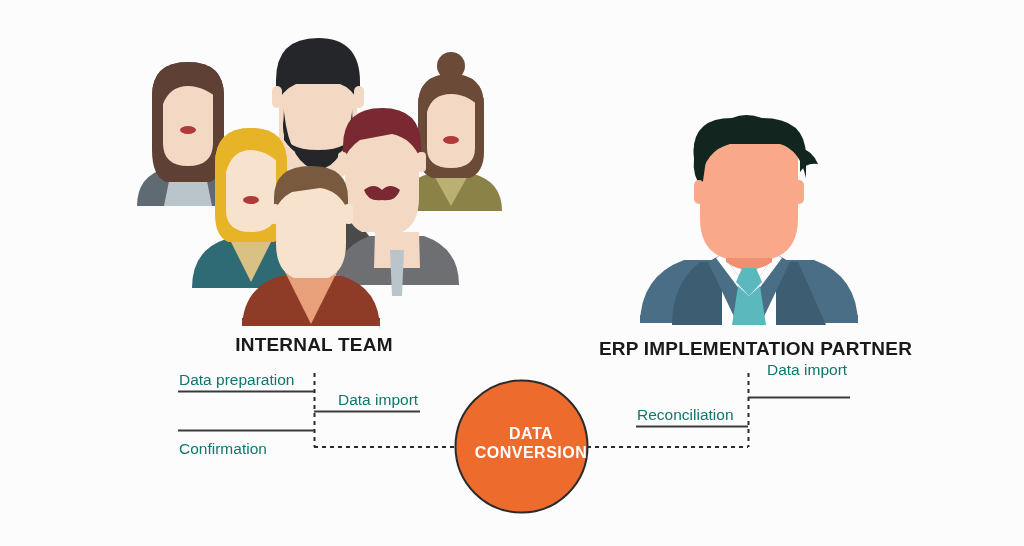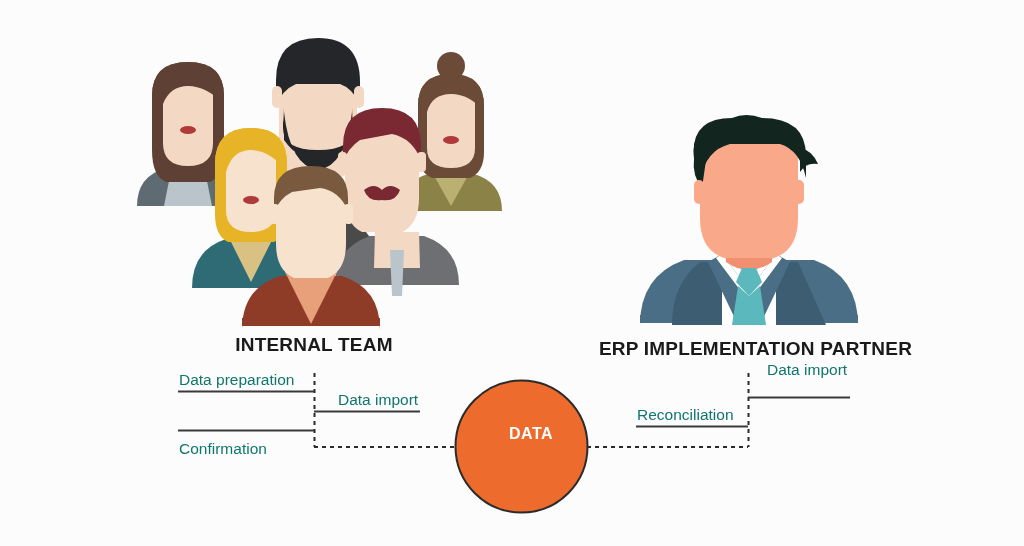--- a/index.html
+++ b/index.html
@@ -206,16 +206,17 @@
     <div class="step-label" id="lbl-confirmation">Confirmation</div>
 
     <div class="step-label" id="lbl-data-testing">Data import</div>
 
     <div class="step-label" id="lbl-reconciliation">Reconciliation</div>
 
     <div class="step-label" id="lbl-data-import">Data import</div>
 
     <div id="circle-label">
       <div>DATA</div>
+      <div>CONVERSION</div>
     </div>
   </div>
 
 </div>
 
 </body></html>

